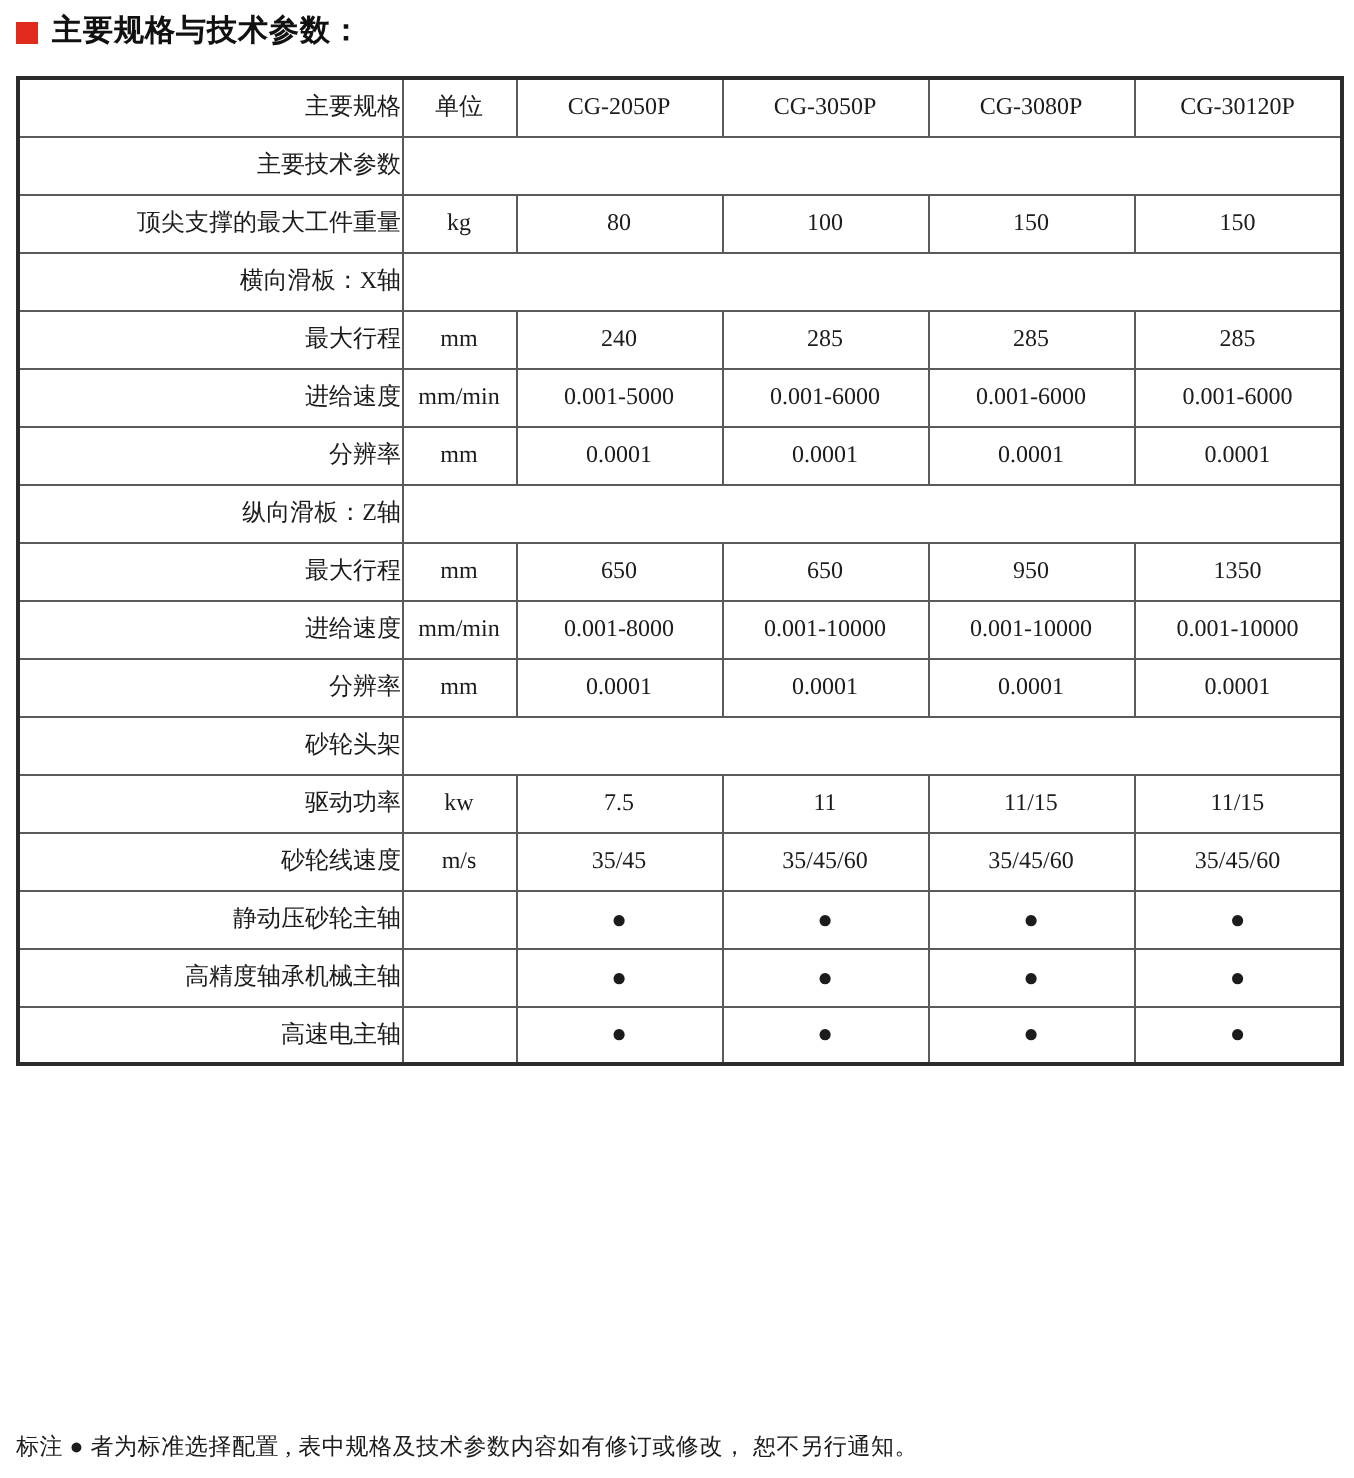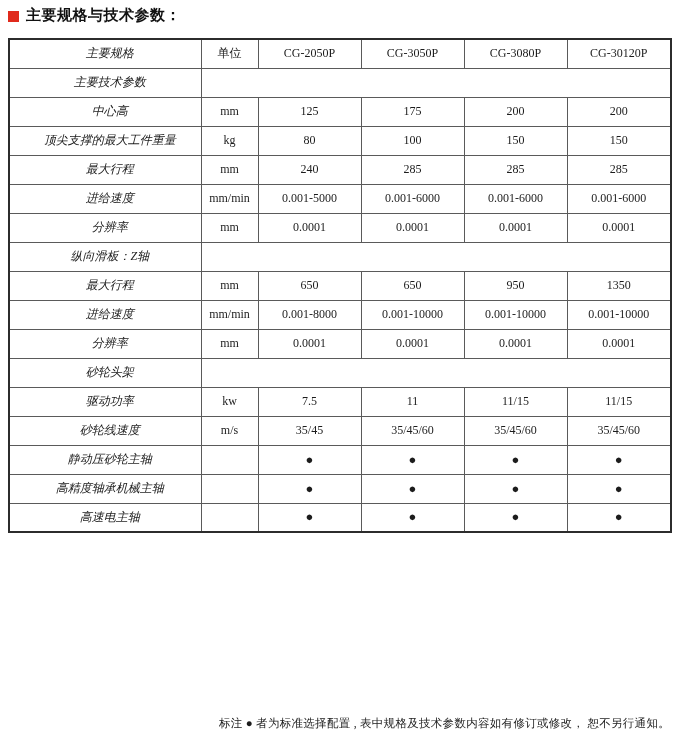--- a/index.html
+++ b/index.html
@@ -37,29 +37,29 @@
   }
   table.spec th, table.spec td {
     border: 1px solid #5a5a5a;
     height: 29px;
     font-weight: normal;
     vertical-align: middle;
     white-space: nowrap;
     overflow: hidden;
     color: #1c1c1c;
   }
-  table.spec .cell-label { text-align: center; padding-left: 9px; font-style: italic; }
+  table.spec .cell-label { text-align: right; padding-left: 9px; }
   table.spec .cell-unit, table.spec .cell-value { text-align: center; }
   table.spec tr.section-row td.section-span { border-left: 1px solid #5a5a5a; }
   table.spec .dot { font-size: 13px; }
 
   
   .footnote {
     position: absolute; left: 8px; top: 716px; width: 662px;
-    text-align: right;
+    text-align: left;
     font-size: 11.5px;
     color: #1c1c1c;
     letter-spacing: 0.3px;
   }
 </style>
 </head>
 <body>
 
 <div class="page">
 
@@ -87,35 +87,31 @@
             <th class="cell-value">CG-3080P</th>
             <th class="cell-value">CG-30120P</th>
           </tr>
         </thead>
       <tbody>
           <tr class="section-row">
             <td class="cell-label">主要技术参数</td>
             <td class="section-span" colspan="5"></td>
           </tr>
           <tr class="data-row">
-            <td class="cell-label">中心高</td>
-            <td class="cell-unit">mm</td>
-            <td class="cell-value">125</td>
-            <td class="cell-value">175</td>
-            <td class="cell-value">200</td>
-            <td class="cell-value">200</td>
-          </tr>
-          <tr class="data-row">
             <td class="cell-label">顶尖支撑的最大工件重量</td>
             <td class="cell-unit">kg</td>
             <td class="cell-value">80</td>
             <td class="cell-value">100</td>
             <td class="cell-value">150</td>
             <td class="cell-value">150</td>
           </tr>
+          <tr class="section-row">
+            <td class="cell-label">横向滑板：X轴</td>
+            <td class="section-span" colspan="5"></td>
+          </tr>
           <tr class="data-row">
             <td class="cell-label">最大行程</td>
             <td class="cell-unit">mm</td>
             <td class="cell-value">240</td>
             <td class="cell-value">285</td>
             <td class="cell-value">285</td>
             <td class="cell-value">285</td>
           </tr>
           <tr class="data-row">
             <td class="cell-label">进给速度</td>

